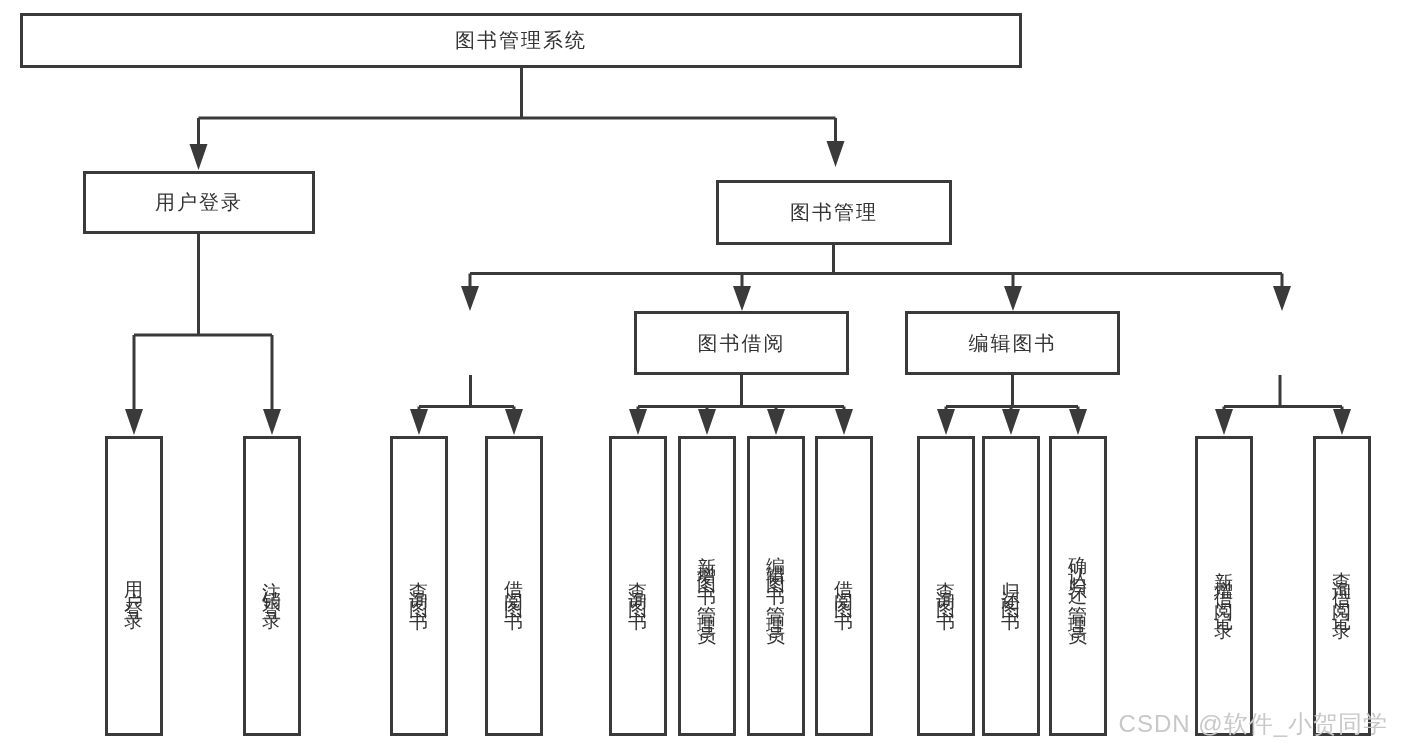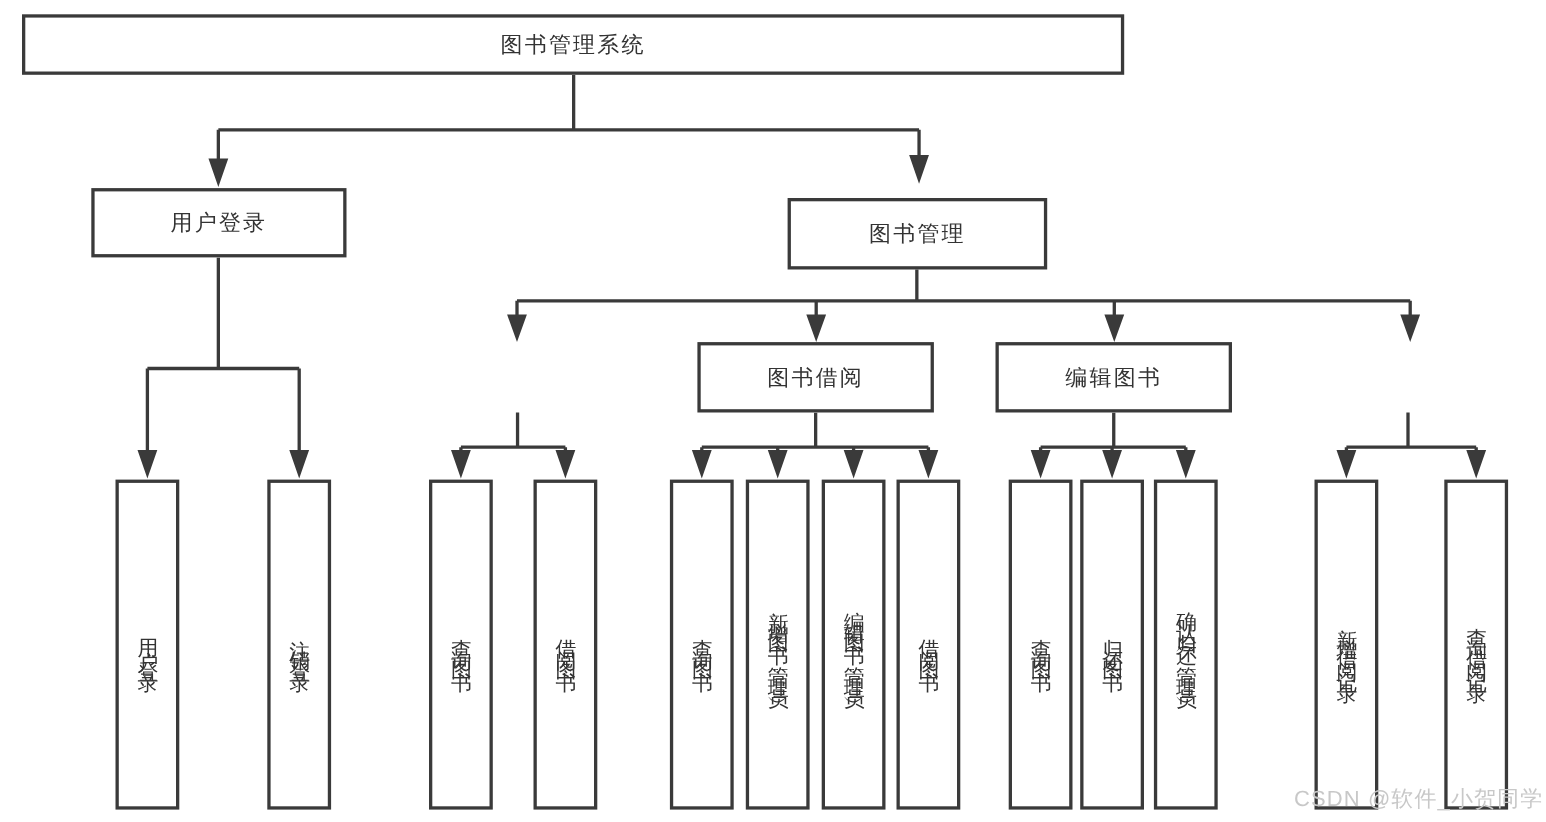--- a/index.html
+++ b/index.html
@@ -45,23 +45,23 @@
     writing-mode:vertical-rl;
     text-orientation:mixed;
     color:var(--text);
     font-size:19px;
     line-height:1;
     letter-spacing:10px;
     white-space:nowrap;
   }
   .watermark{
     position:absolute;
-    right:2px;bottom:7px;
+    right:17px;bottom:7px;
     color:var(--watermark);
-    font-size:20px;
+    font-size:24px;
     letter-spacing:1px;
     white-space:nowrap;
     z-index:5;
   }
 </style>
 </head>
 <body>
 
 <div class="canvas">
 

